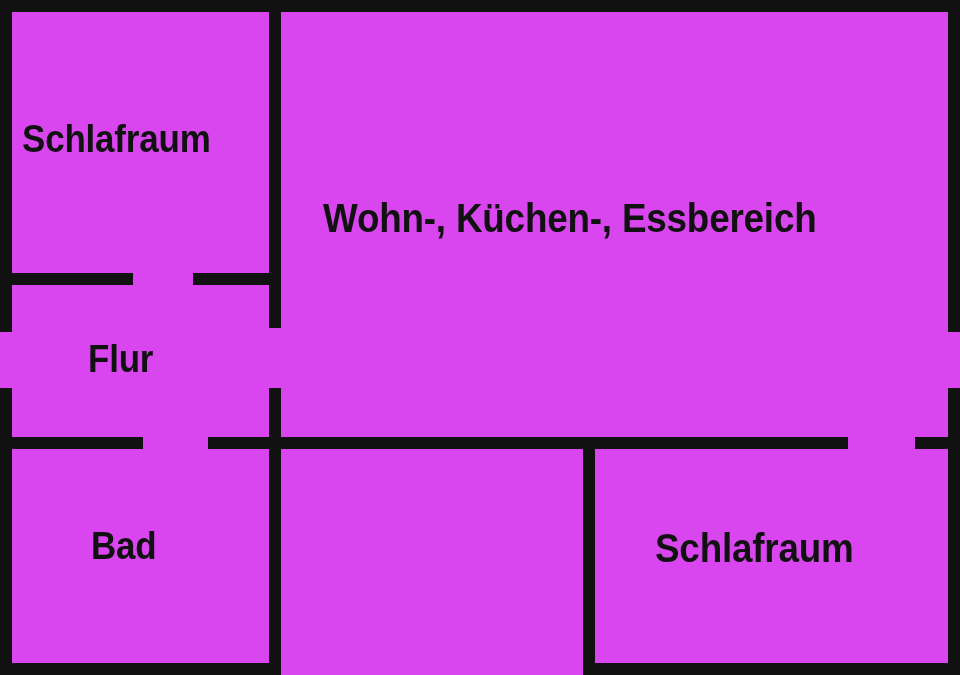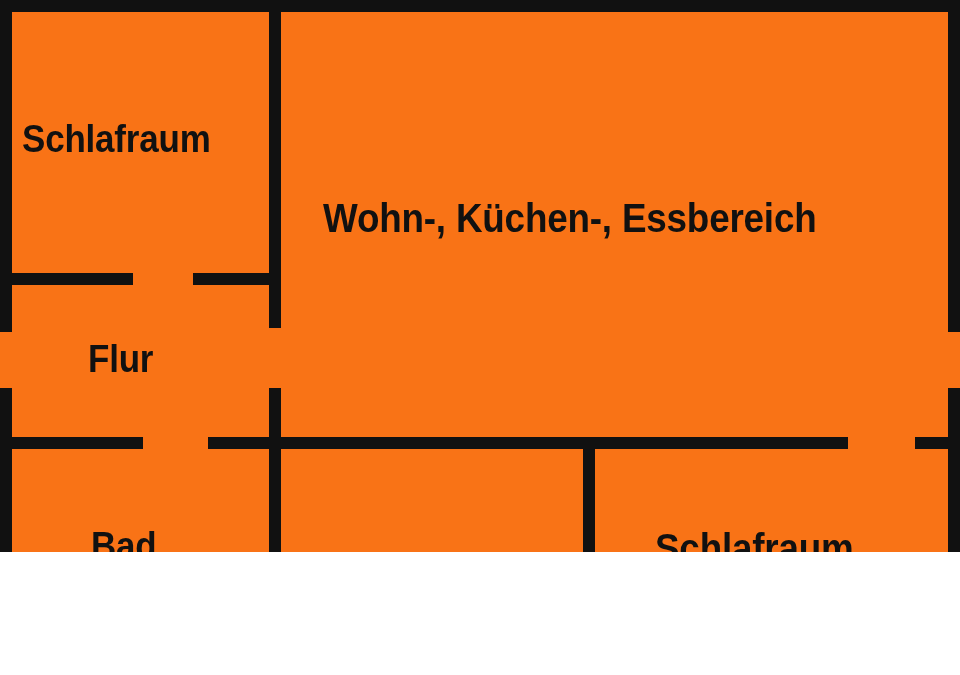--- a/index.html
+++ b/index.html
@@ -4,22 +4,22 @@
 <title>Grundriss</title>
 <style>
   html, body {
     margin: 0;
     padding: 0;
     background: #ffffff;
   }
   #floorplan {
     position: relative;
     width: 960px;
-    height: 552px;
-    background: #f97316;
+    height: 675px;
+    background: #d946ef;
     overflow: hidden;
     font-family: "Liberation Sans", "DejaVu Sans", sans-serif;
   }
   
   .wall {
     position: absolute;
     background: #111111;
   }
   
   .room-label {

